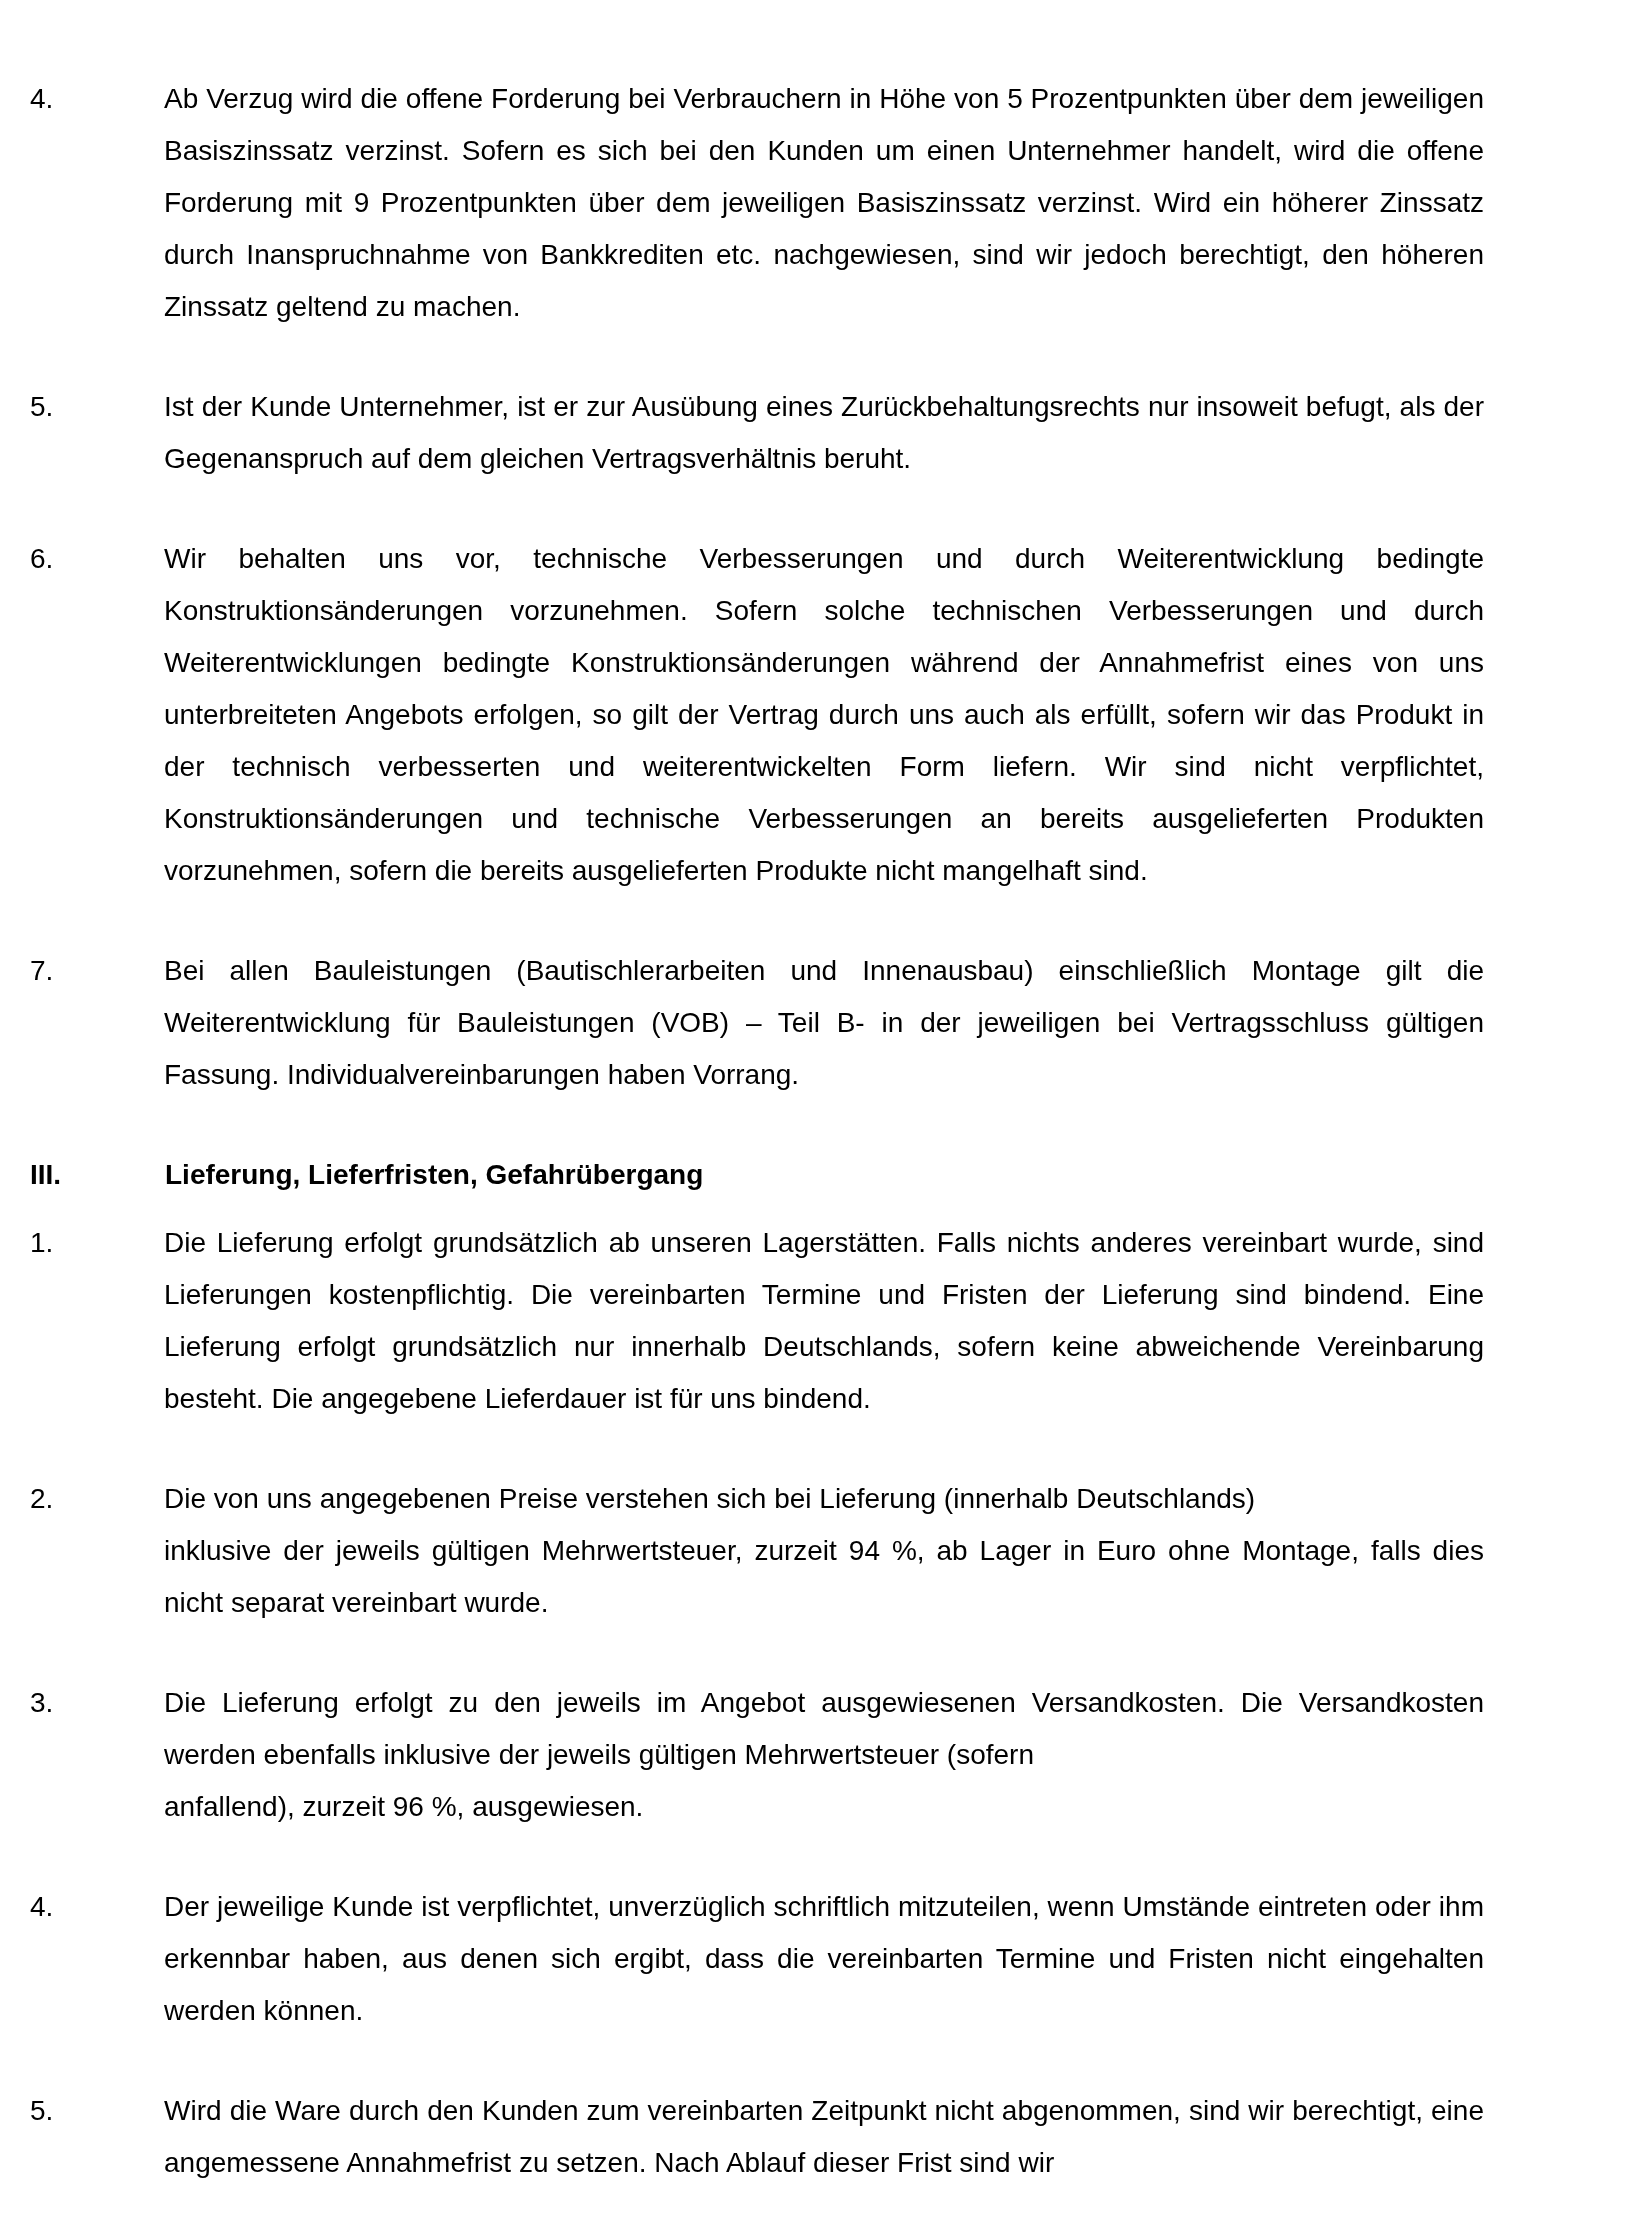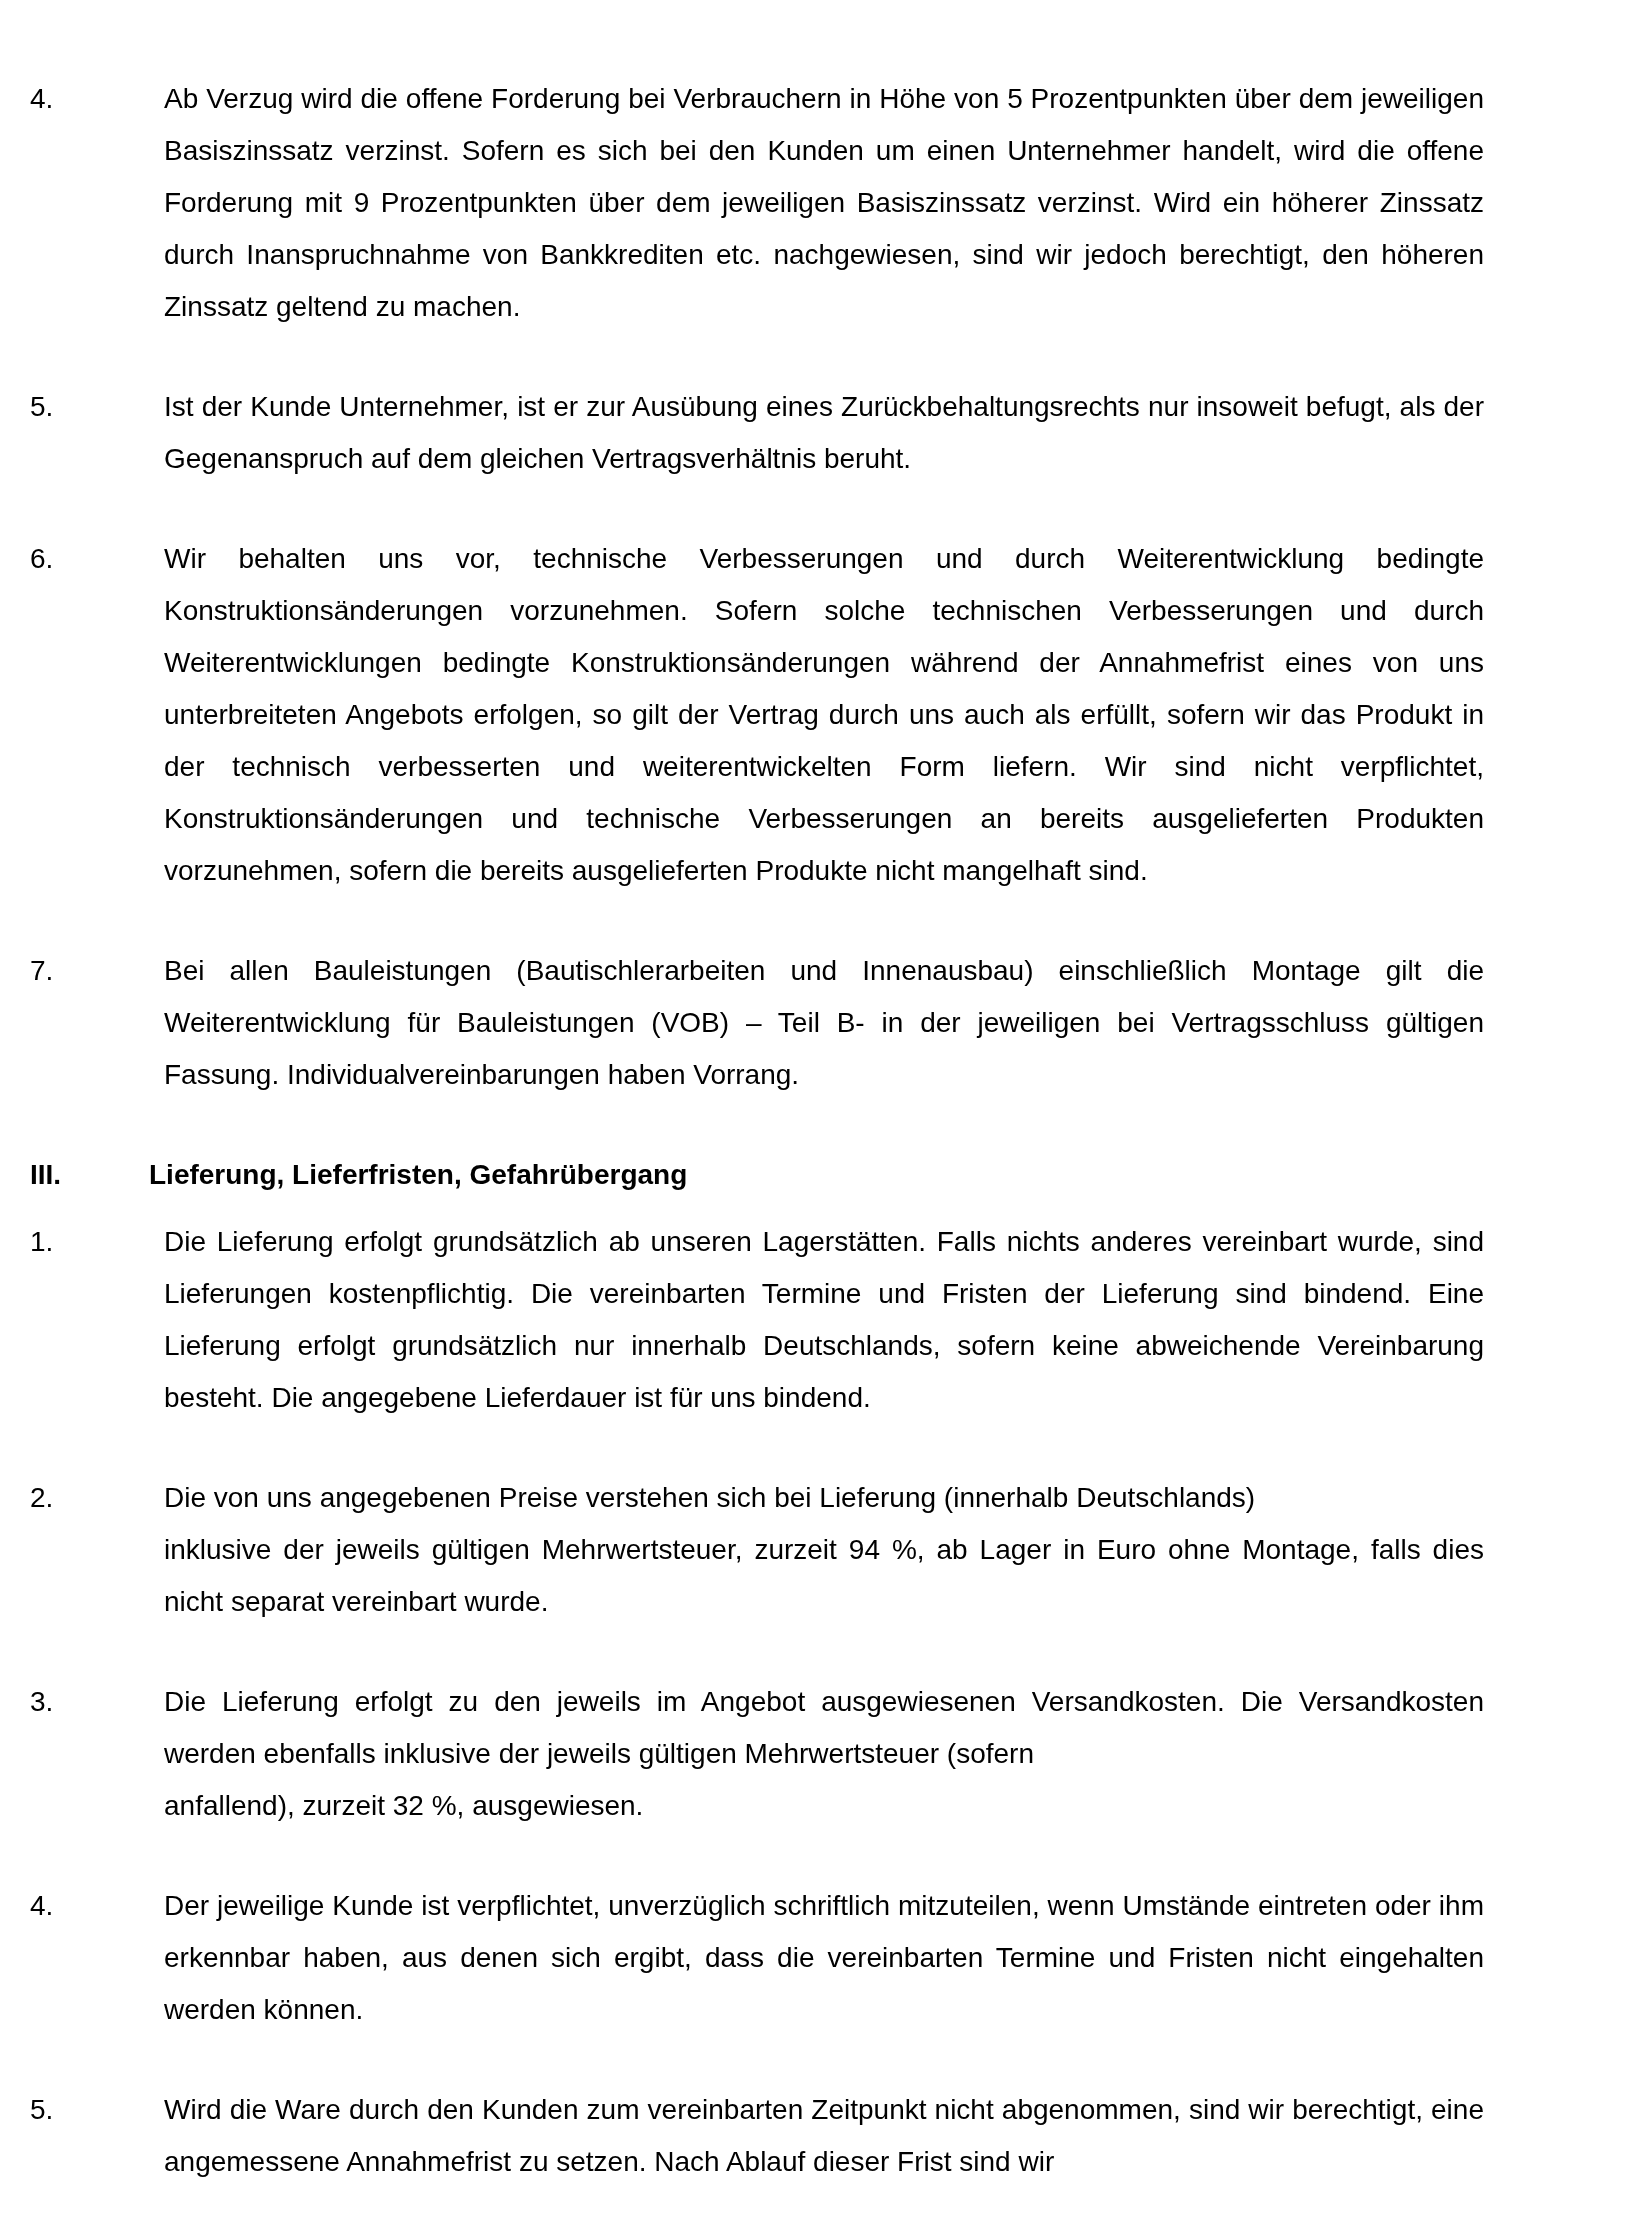--- a/index.html
+++ b/index.html
@@ -35,21 +35,21 @@
   .para .body {
     margin: 15px;
     white-space: pre-line; 
   }
   .section-heading {
     margin-top: 43px;      
     margin-bottom: 0;
     font-weight: bold;
   }
   .section-heading .title {
-    margin: 0;
+    margin: 16px;
     font-size: 28px;
     line-height: 52px;
     font-weight: bold;
     text-align: left;
   }
   .last {
     margin-bottom: 0;
   }
 </style>
 </head>
@@ -89,21 +89,21 @@
 
   <div class="para">
     <span class="num">2.</span>
     <p class="body">Die von uns angegebenen Preise verstehen sich bei Lieferung (innerhalb Deutschlands)
 inklusive der jeweils gültigen Mehrwertsteuer, zurzeit 94 %, ab Lager in Euro ohne Montage, falls dies nicht separat vereinbart wurde.</p>
   </div>
 
   <div class="para">
     <span class="num">3.</span>
     <p class="body">Die Lieferung erfolgt zu den jeweils im Angebot ausgewiesenen Versandkosten. Die Versandkosten werden ebenfalls inklusive der jeweils gültigen Mehrwertsteuer (sofern
-anfallend), zurzeit 32 %, ausgewiesen.</p>
+anfallend), zurzeit 96 %, ausgewiesen.</p>
   </div>
 
   <div class="para">
     <span class="num">4.</span>
     <p class="body">Der jeweilige Kunde ist verpflichtet, unverzüglich schriftlich mitzuteilen, wenn Umstände eintreten oder ihm erkennbar haben, aus denen sich ergibt, dass die vereinbarten Termine und Fristen nicht eingehalten werden können.</p>
   </div>
 
   <div class="para last">
     <span class="num">5.</span>
     <p class="body">Wird die Ware durch den Kunden zum vereinbarten Zeitpunkt nicht abgenommen, sind wir berechtigt, eine angemessene Annahmefrist zu setzen. Nach Ablauf dieser Frist sind wir</p>

